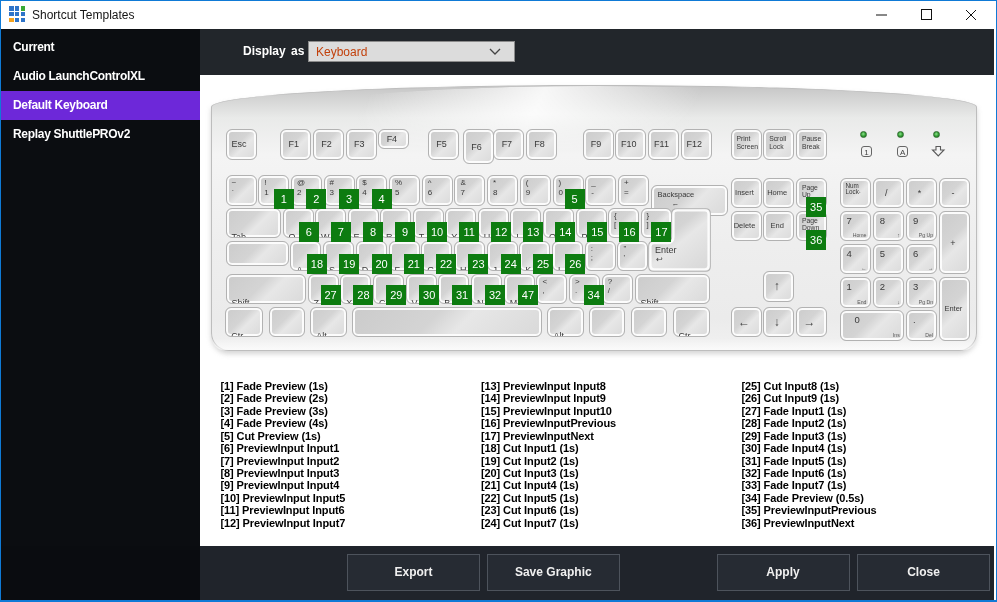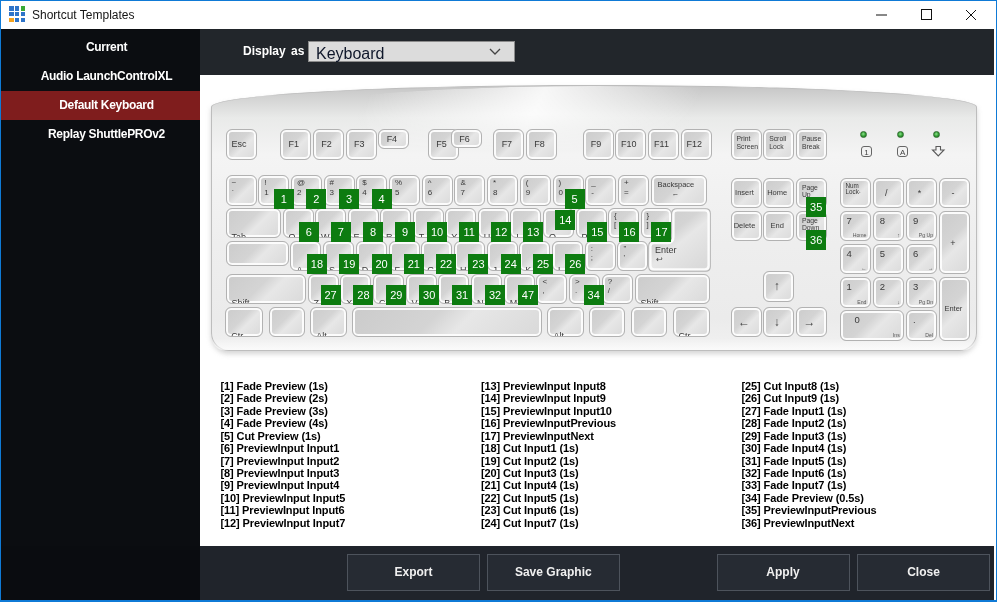--- a/index.html
+++ b/index.html
@@ -7,29 +7,29 @@
   border:1.6px solid #0f7ad6; border-bottom-width:2.5px; background:#fff; }
 
 #tbar { position:absolute; left:0; top:0; width:993px; height:28px; background:#fff; }
 #ticon { position:absolute; left:8px; top:5px; width:17px; height:17px; }
 #ticon i { position:absolute; width:4.6px; height:4.6px; background:#2e74c9; }
 #title { position:absolute; left:31px; top:7px; font-size:12px; color:#151515; }
 .wbtn { position:absolute; top:0; width:45px; height:28px; }
 
 #side { position:absolute; left:0; top:28px; width:199px; height:568px; background:#0b0d11; }
 .sitem { position:absolute; left:0; width:199px; height:29.3px; padding:7px 0 0 12px;
-  font-size:12px; font-weight:bold; color:#fff; letter-spacing:-0.3px;text-align:center; }
-.sel { background:#7f1d1d; }
+  font-size:12px; font-weight:bold; color:#fff; letter-spacing:-0.3px; }
+.sel { background:#6d28d9; }
 
 #topbar { position:absolute; left:199px; top:28px; width:794px; height:46px; background:#22262b; }
 #disp { position:absolute; left:43px; top:15px; font-size:12px; font-weight:bold;
   color:#fff; word-spacing:2px; }
 #combo { position:absolute; left:108px; top:11.5px; width:207px; height:21px;
   background:#dcdcdc; border:1px solid #8b8b8b; }
-#combo span { position:absolute; left:7px; top:3px; font-size:16px; color:#0f172a; }
+#combo span { position:absolute; left:7px; top:3px; font-size:12px; color:#c2410c; }
 #combo svg { position:absolute; right:13px; top:6px; }
 
 #content { position:absolute; left:199px; top:74px; width:794px; height:471px; background:#fff; }
 
 #kb { position:absolute; left:210px; top:84px; width:766px; height:266px;
   border:1px solid #bdbdbd;
   border-radius:380px 380px 18px 18px / 22px 22px 18px 18px;
   background:linear-gradient(180deg,#c6c6c6 0,#e9eae9 12%,#f4f4f4 26%,#eeeeee 60%,#ebebeb 88%,#f1f1f1 100%);
   box-shadow:0 3px 5px rgba(150,150,150,.4); }
 #kb:after { content:""; position:absolute; left:0; bottom:0; width:100%; height:12px;
@@ -136,21 +136,21 @@
       </div>
 <div class="k" style="left:344.7px;top:128.0px;width:31.0px;height:30.5px">
         <span class="cm">F3</span>
       </div>
 <div class="k" style="left:377.4px;top:128.0px;width:31.0px;height:20px">
         <span class="cm">F4</span>
       </div>
 <div class="k" style="left:427.0px;top:128.0px;width:31.0px;height:30.5px">
         <span class="cm">F5</span>
       </div>
-<div class="k" style="left:450px;top:128.0px;width:31.0px;height:19px">
+<div class="k" style="left:462px;top:128.0px;width:31.0px;height:35px">
         <span class="cm">F6</span>
       </div>
 <div class="k" style="left:492.4px;top:128.0px;width:31.0px;height:30.5px">
         <span class="cm">F7</span>
       </div>
 <div class="k" style="left:525.1px;top:128.0px;width:31.0px;height:30.5px">
         <span class="cm">F8</span>
       </div>
 <div class="k" style="left:581.6px;top:128.0px;width:31.0px;height:30.5px">
         <span class="cm">F9</span>
@@ -205,21 +205,21 @@
       </div>
 <div class="k" style="left:551.5px;top:174.0px;width:31.0px;height:30.5px">
         <span class="tl2">)<br>0</span>
       </div>
 <div class="k" style="left:584.2px;top:174.0px;width:31.0px;height:30.5px">
         <span class="tl2">_<br>-</span>
       </div>
 <div class="k" style="left:616.9px;top:174.0px;width:31.0px;height:30.5px">
         <span class="tl2">+<br>=</span>
       </div>
-<div class="k" style="left:649.6px;top:174.0px;width:56px;height:30.5px">
+<div class="k" style="left:649.6px;top:184px;width:77px;height:30.5px">
         <span class="bsp">Backspace<br><span class="ar">←</span></span>
       </div>
 <div class="k" style="left:224.5px;top:206.9px;width:55.4px;height:30.5px">
         <span class="tl">Tab<br><span class="tabar">↦</span></span>
       </div>
 <div class="k" style="left:281.5px;top:206.9px;width:31.0px;height:30.5px">
         <span class="tl">Q</span>
       </div>
 <div class="k" style="left:314.1px;top:206.9px;width:31.0px;height:30.5px">
         <span class="tl">W</span>
@@ -439,21 +439,21 @@
 <div class="g" style="left:370.6px;top:188.0px">4</div>
 <div class="g" style="left:563.5px;top:188.0px">5</div>
 <div class="g" style="left:297.9px;top:220.5px">6</div>
 <div class="g" style="left:329.9px;top:220.5px">7</div>
 <div class="g" style="left:362.0px;top:220.5px">8</div>
 <div class="g" style="left:394.0px;top:220.5px">9</div>
 <div class="g" style="left:426.1px;top:220.5px">10</div>
 <div class="g" style="left:458.1px;top:220.5px">11</div>
 <div class="g" style="left:490.2px;top:220.5px">12</div>
 <div class="g" style="left:522.2px;top:220.5px">13</div>
-<div class="g" style="left:554.3px;top:209px">14</div>
+<div class="g" style="left:554.3px;top:221px">14</div>
 <div class="g" style="left:586.3px;top:220.5px">15</div>
 <div class="g" style="left:618.4px;top:220.5px">16</div>
 <div class="g" style="left:650.4px;top:220.5px">17</div>
 <div class="g" style="left:305.9px;top:252.5px">18</div>
 <div class="g" style="left:338.2px;top:252.5px">19</div>
 <div class="g" style="left:370.5px;top:252.5px">20</div>
 <div class="g" style="left:402.8px;top:252.5px">21</div>
 <div class="g" style="left:435.1px;top:252.5px">22</div>
 <div class="g" style="left:467.4px;top:252.5px">23</div>
 <div class="g" style="left:499.7px;top:252.5px">24</div>

